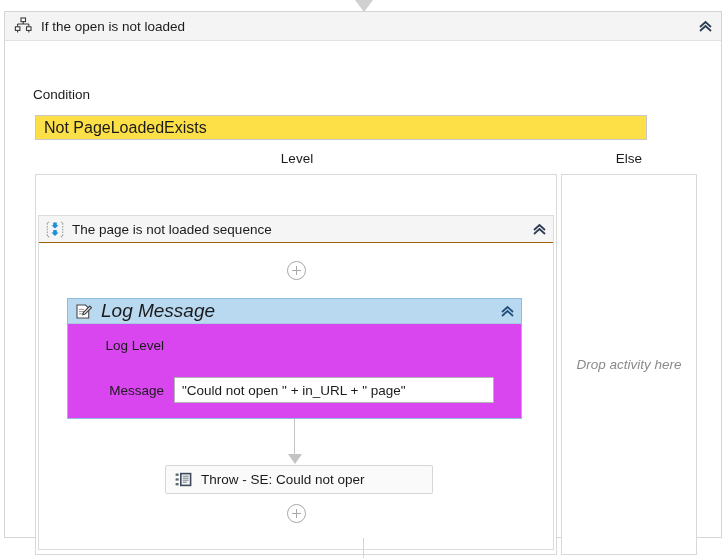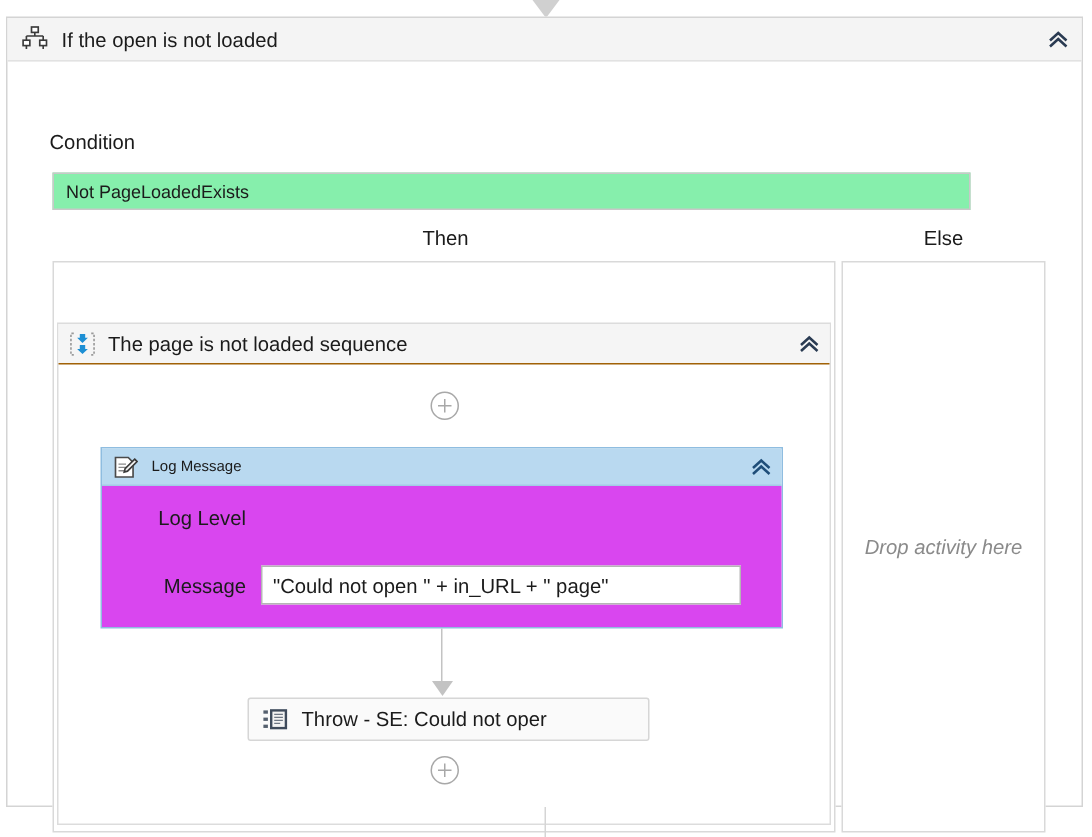--- a/index.html
+++ b/index.html
@@ -96,27 +96,27 @@
     top: 46px;
     font-size: 13.5px;
     color: #1b1b1b;
   }
   .cond-box {
     position: absolute;
     left: 30px;
     top: 74px;
     width: 612px;
     height: 25px;
-    background: #86efac;
+    background: #fde047;
     border: 1px solid #c8c8c8;
     box-sizing: border-box;
     display: flex;
     align-items: center;
     padding-left: 8px;
-    font-size: 12px;
+    font-size: 16px;
     color: #1b1b1b;
   }
 
   .branch-label {
     position: absolute;
     font-size: 13.5px;
     color: #1b1b1b;
     text-align: center;
   }
   .branch-label.then { left: 30px; top: 110px; width: 524px; }
@@ -229,25 +229,26 @@
   .logmsg-header {
     height: 25px;
     background: #b9d9f0;
     border-bottom: 1px solid #a4cbe6;
     display: flex;
     align-items: center;
     padding: 0 4px 0 6px;
     box-sizing: border-box;
   }
   .logmsg-title {
-    font-size: 10px;
+    font-size: 19px;
     color: #1b1b1b;
     margin-left: 8px;
     flex: 1;
     white-space: nowrap;
+    font-style: italic;
   }
   .logmsg-icon {
     width: 19px;
     height: 18px;
     display: inline-flex;
     align-items: center;
     justify-content: center;
   }
   .logmsg-body {
     position: relative;
@@ -387,21 +388,21 @@
         <path d="M3 13 L8.5 8 L14 13" stroke="#2a3b52" stroke-width="1.7" fill="none"></path>
       </svg>
     </span>
   </div>
 
   <div class="if-body">
 
     <div class="cond-label">Condition</div>
     <div class="cond-box">Not PageLoadedExists</div>
 
-    <div class="branch-label then">Then</div>
+    <div class="branch-label then">Level</div>
     <div class="branch-label else">Else</div>
 
     <div class="then-box">
 
       <div class="seq-panel">
         <div class="seq-header">
           <span class="seq-icon">
             <svg width="18" height="17" viewBox="0 0 18 17">
               <path d="M3.2 1.2 L1.3 1.2 L1.3 15.6 L3.2 15.6" stroke="#9a9a9a" stroke-width="1.1" fill="none" stroke-dasharray="1.6 1.2"></path>
               <path d="M14.8 1.2 L16.7 1.2 L16.7 15.6 L14.8 15.6" stroke="#9a9a9a" stroke-width="1.1" fill="none" stroke-dasharray="1.6 1.2"></path>

